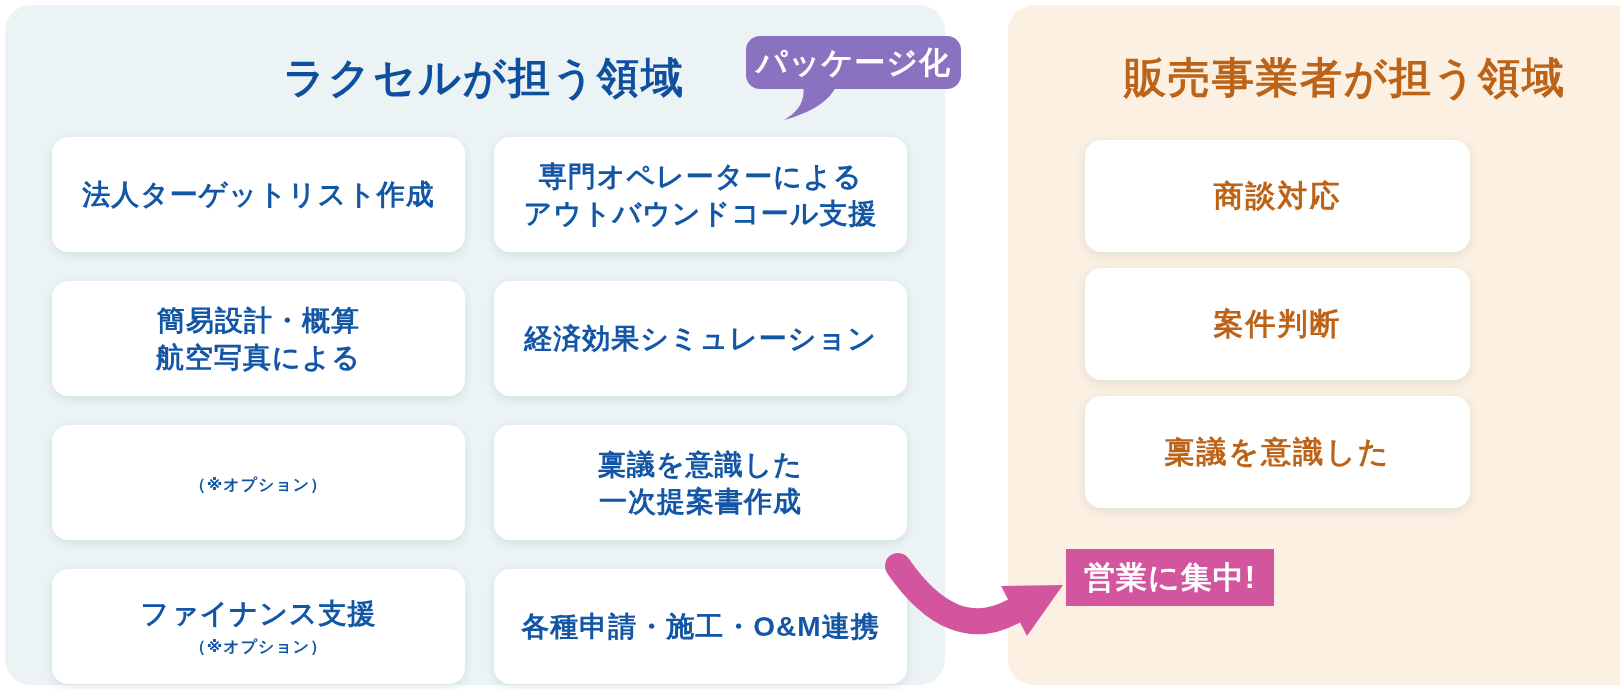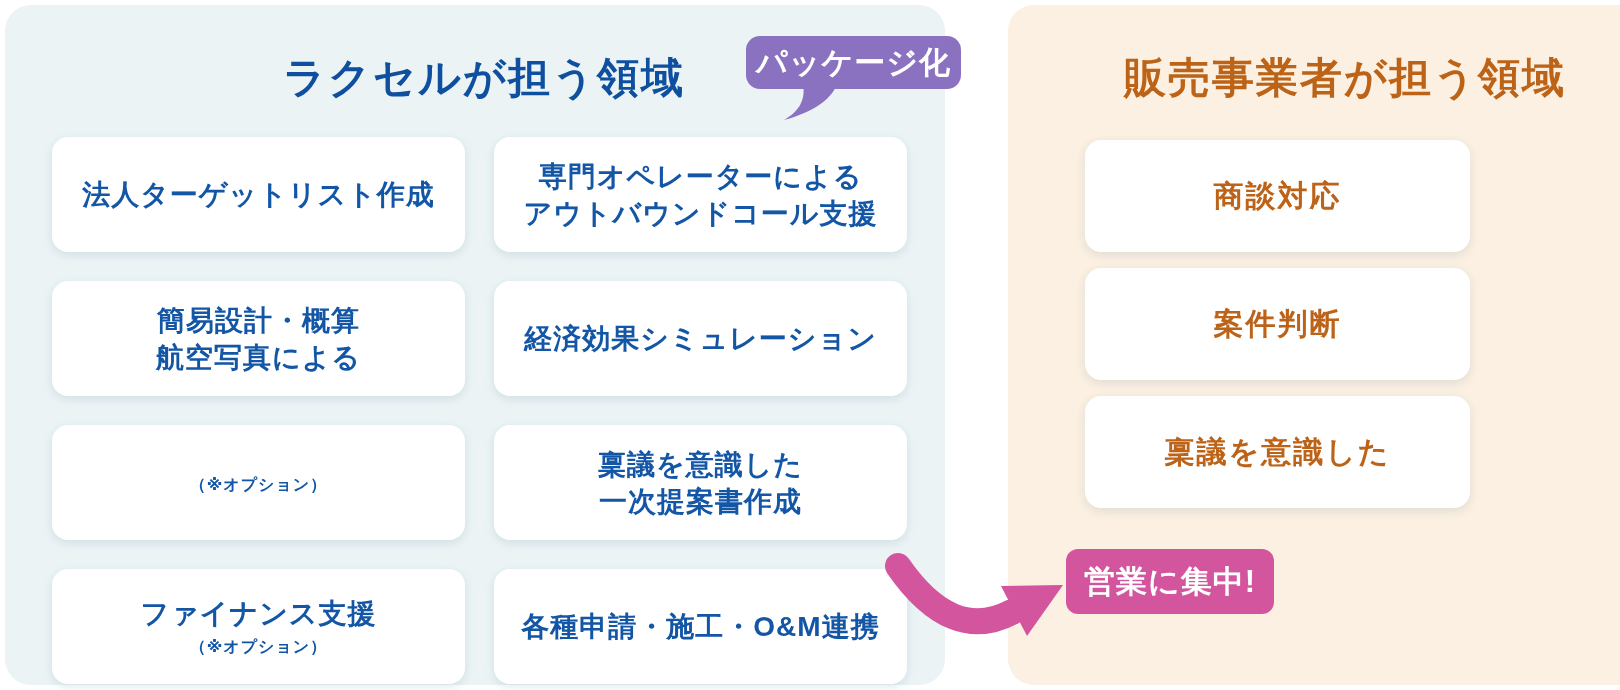--- a/index.html
+++ b/index.html
@@ -49,22 +49,22 @@
 
   .badge{
     position:absolute;display:flex;align-items:center;justify-content:center;
     color:#ffffff;font-weight:bold;white-space:nowrap;
   }
   .badge-package{
     left:746px;top:36px;height:53px;padding:0 10px;
     background:var(--purple,#8b72c1);font-size:31px;border-radius:14px;letter-spacing:1px;
   }
   .badge-focus{
-    left:1066px;top:549px;height:65px;padding:0 18px;
-    background:var(--pink,#d2559d);font-size:31px;border-radius:12px;letter-spacing:1px;
+    left:1066px;top:549px;height:57px;padding:0 18px;
+    background:var(--pink,#d2559d);font-size:31px;border-radius:0;letter-spacing:1px;
   }
 
   .overlay{position:absolute;left:0;top:0;width:1620px;height:690px;pointer-events:none;}
   .overlay .bubble-tail{fill:var(--purple,#8b72c1);}
   .overlay .arrow-stroke{fill:none;stroke:var(--pink,#d2559d);stroke-width:26;stroke-linecap:round;}
   .overlay .arrow-head{fill:var(--pink,#d2559d);}
 </style>
 </head>
 <body>
 

